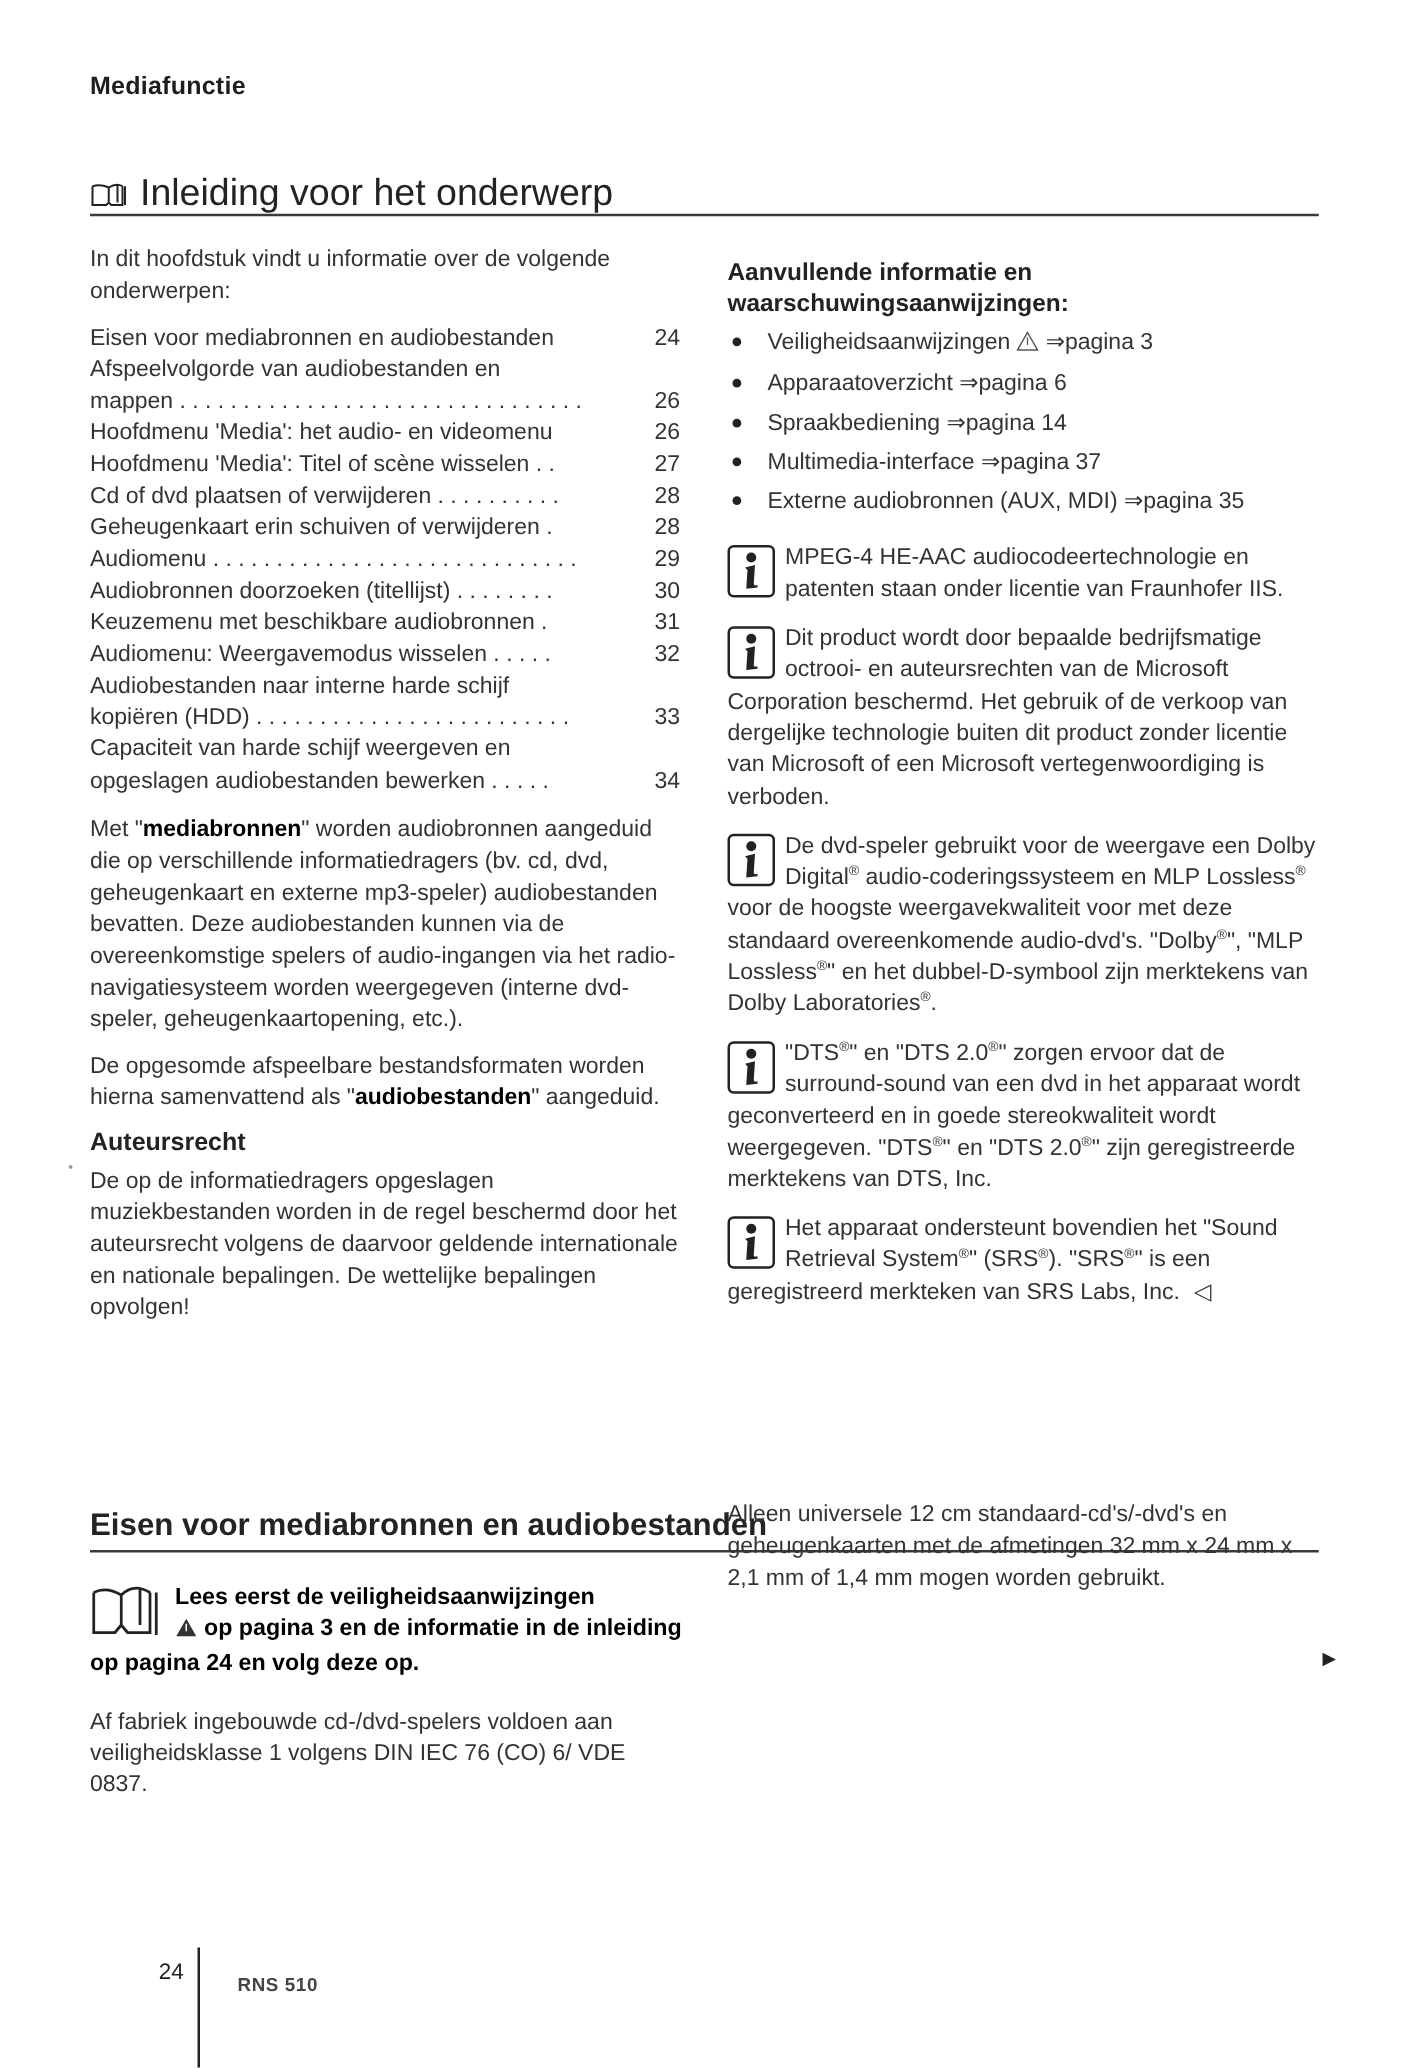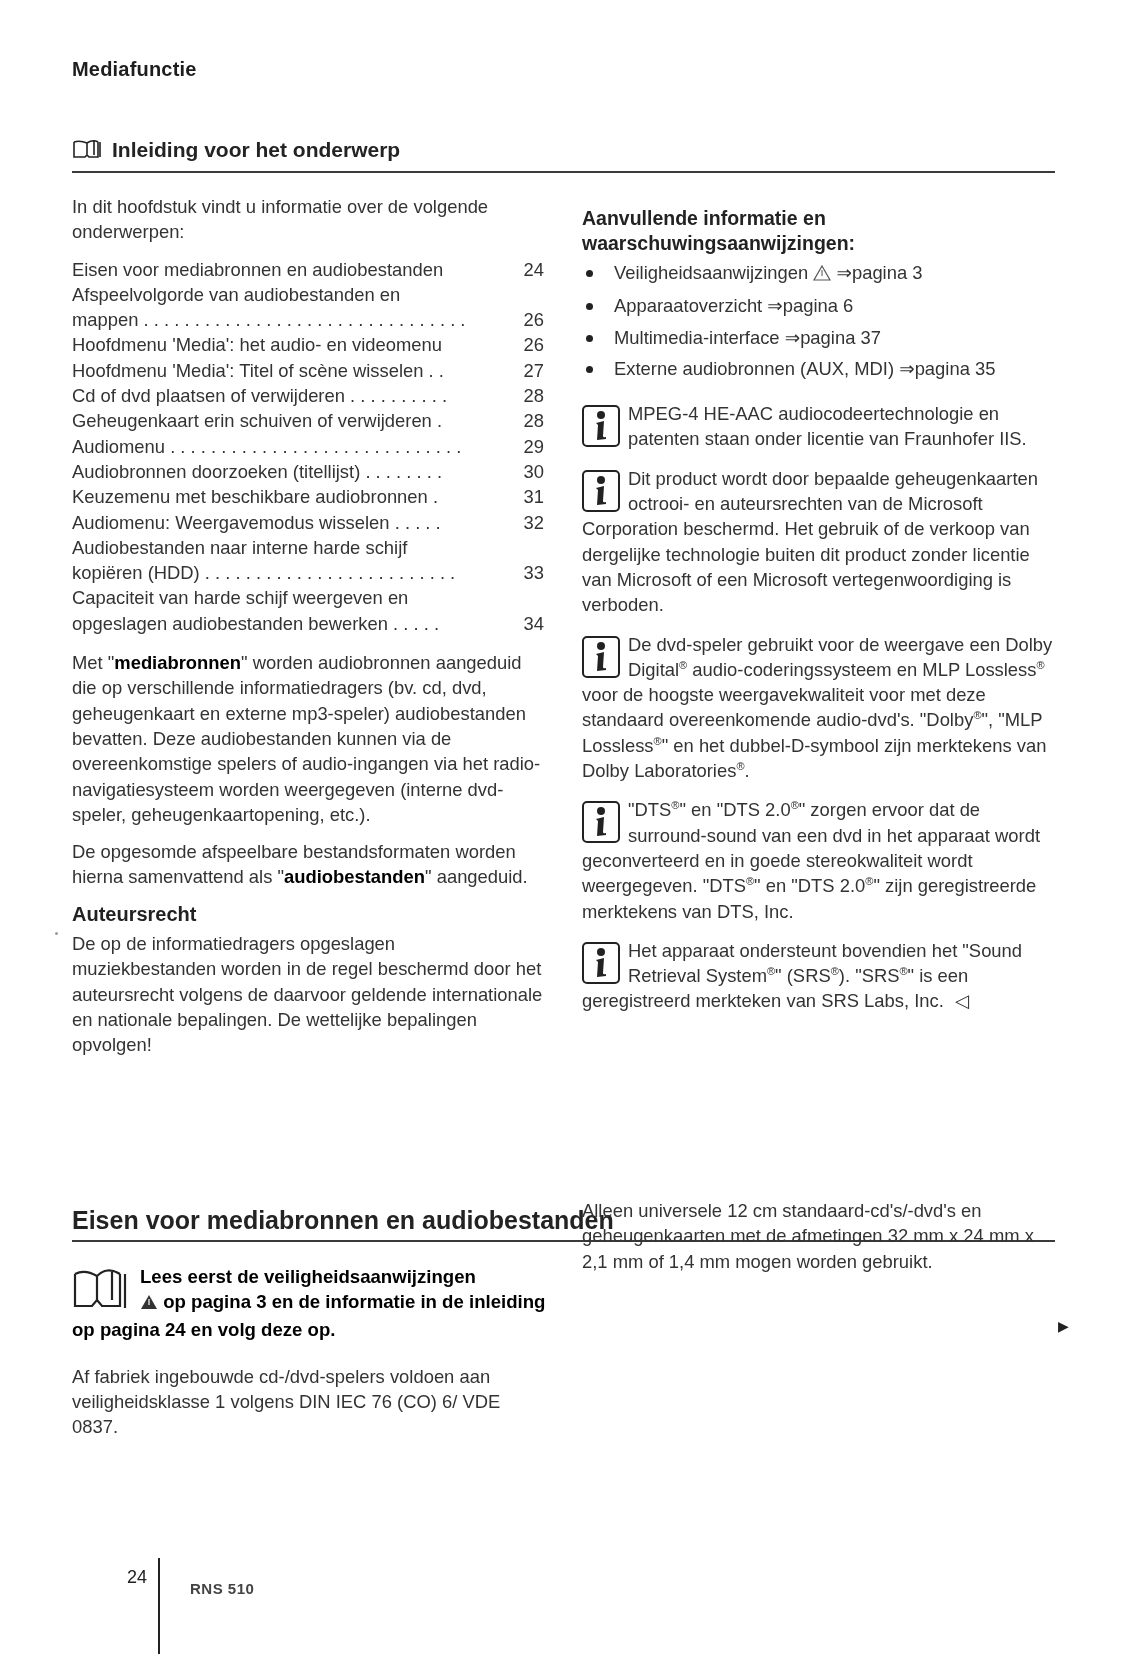--- a/index.html
+++ b/index.html
@@ -5,21 +5,21 @@
   html, body { margin: 0; padding: 0; background: #ffffff; }
   body {
     width: 1142px; height: 1654px; position: relative; overflow: hidden;
     font-family: "Liberation Sans", sans-serif; color: #2a2a2a;
   }
   .abs { position: absolute; }
   .page-title {
     left: 72px; top: 58px; font-size: 20px; font-weight: bold; color: #1e1e1e; letter-spacing: 0.2px;
   }
   .h2 {
-    font-size: 21px; font-weight: bold; color: #232323; white-space: nowrap;
+    font-size: 30px; font-weight: normal; color: #232323; white-space: nowrap;
   }
   .rule { height: 2px; background: #3a3a3a; }
   .col { font-size: 18.4px; line-height: 25.3px; color: #333; }
   .col p { margin: 0 0 12px 0; }
   .toc-row { display: flex; justify-content: space-between; align-items: baseline; }
   .toc-title { flex: 1; overflow: hidden; white-space: nowrap; }
   .toc-page { width: 30px; text-align: right; }
   .subhead { font-weight: bold; font-size: 20px; color: #222; margin: 8px 0 4px; }
   .bold { font-weight: bold; color: #000000; }
   ul.bullets { list-style: none; margin: 4px 0 0 0; padding: 0; }
@@ -146,20 +146,24 @@
             <path d="M9 5 L9 11" stroke="#555" stroke-width="1"></path>
           </svg>
       </span>
       <span>⇒pagina 3</span>
     </li>
     <li>
       <span>Apparaatoverzicht</span>
       <span>⇒pagina 6</span>
     </li>
     <li>
+      <span>Spraakbediening</span>
+      <span>⇒pagina 14</span>
+    </li>
+    <li>
       <span>Multimedia-interface</span>
       <span>⇒pagina 37</span>
     </li>
     <li class="wrap-left">
       <span>Externe audiobronnen (AUX, MDI)</span>
       <span>⇒pagina 35</span>
     </li>
   </ul>
 
   <div style="height:14px;"></div>
@@ -175,21 +179,21 @@
     <div style="clear:both"></div>
   </div>
 
   <div class="info">
     <span class="info-icon">
         <svg width="16" height="32" viewBox="0 0 16 32">
           <circle cx="8" cy="5" r="4" fill="#222"></circle>
           <path d="M3 13 L11 11 L10 26 Q10 28 13 27 L13 29 L4 30 L5 15 Z" fill="#222"></path>
         </svg>
       </span>
-    <span>Dit product wordt door bepaalde geheugenkaarten octrooi- en auteursrechten van de Microsoft Corporation beschermd. Het gebruik of de verkoop van dergelijke technologie buiten dit product zonder licentie van Microsoft of een Microsoft vertegenwoordiging is verboden.</span>
+    <span>Dit product wordt door bepaalde bedrijfsmatige octrooi- en auteursrechten van de Microsoft Corporation beschermd. Het gebruik of de verkoop van dergelijke technologie buiten dit product zonder licentie van Microsoft of een Microsoft vertegenwoordiging is verboden.</span>
     <div style="clear:both"></div>
   </div>
 
   <div class="info">
     <span class="info-icon">
         <svg width="16" height="32" viewBox="0 0 16 32">
           <circle cx="8" cy="5" r="4" fill="#222"></circle>
           <path d="M3 13 L11 11 L10 26 Q10 28 13 27 L13 29 L4 30 L5 15 Z" fill="#222"></path>
         </svg>
       </span>

